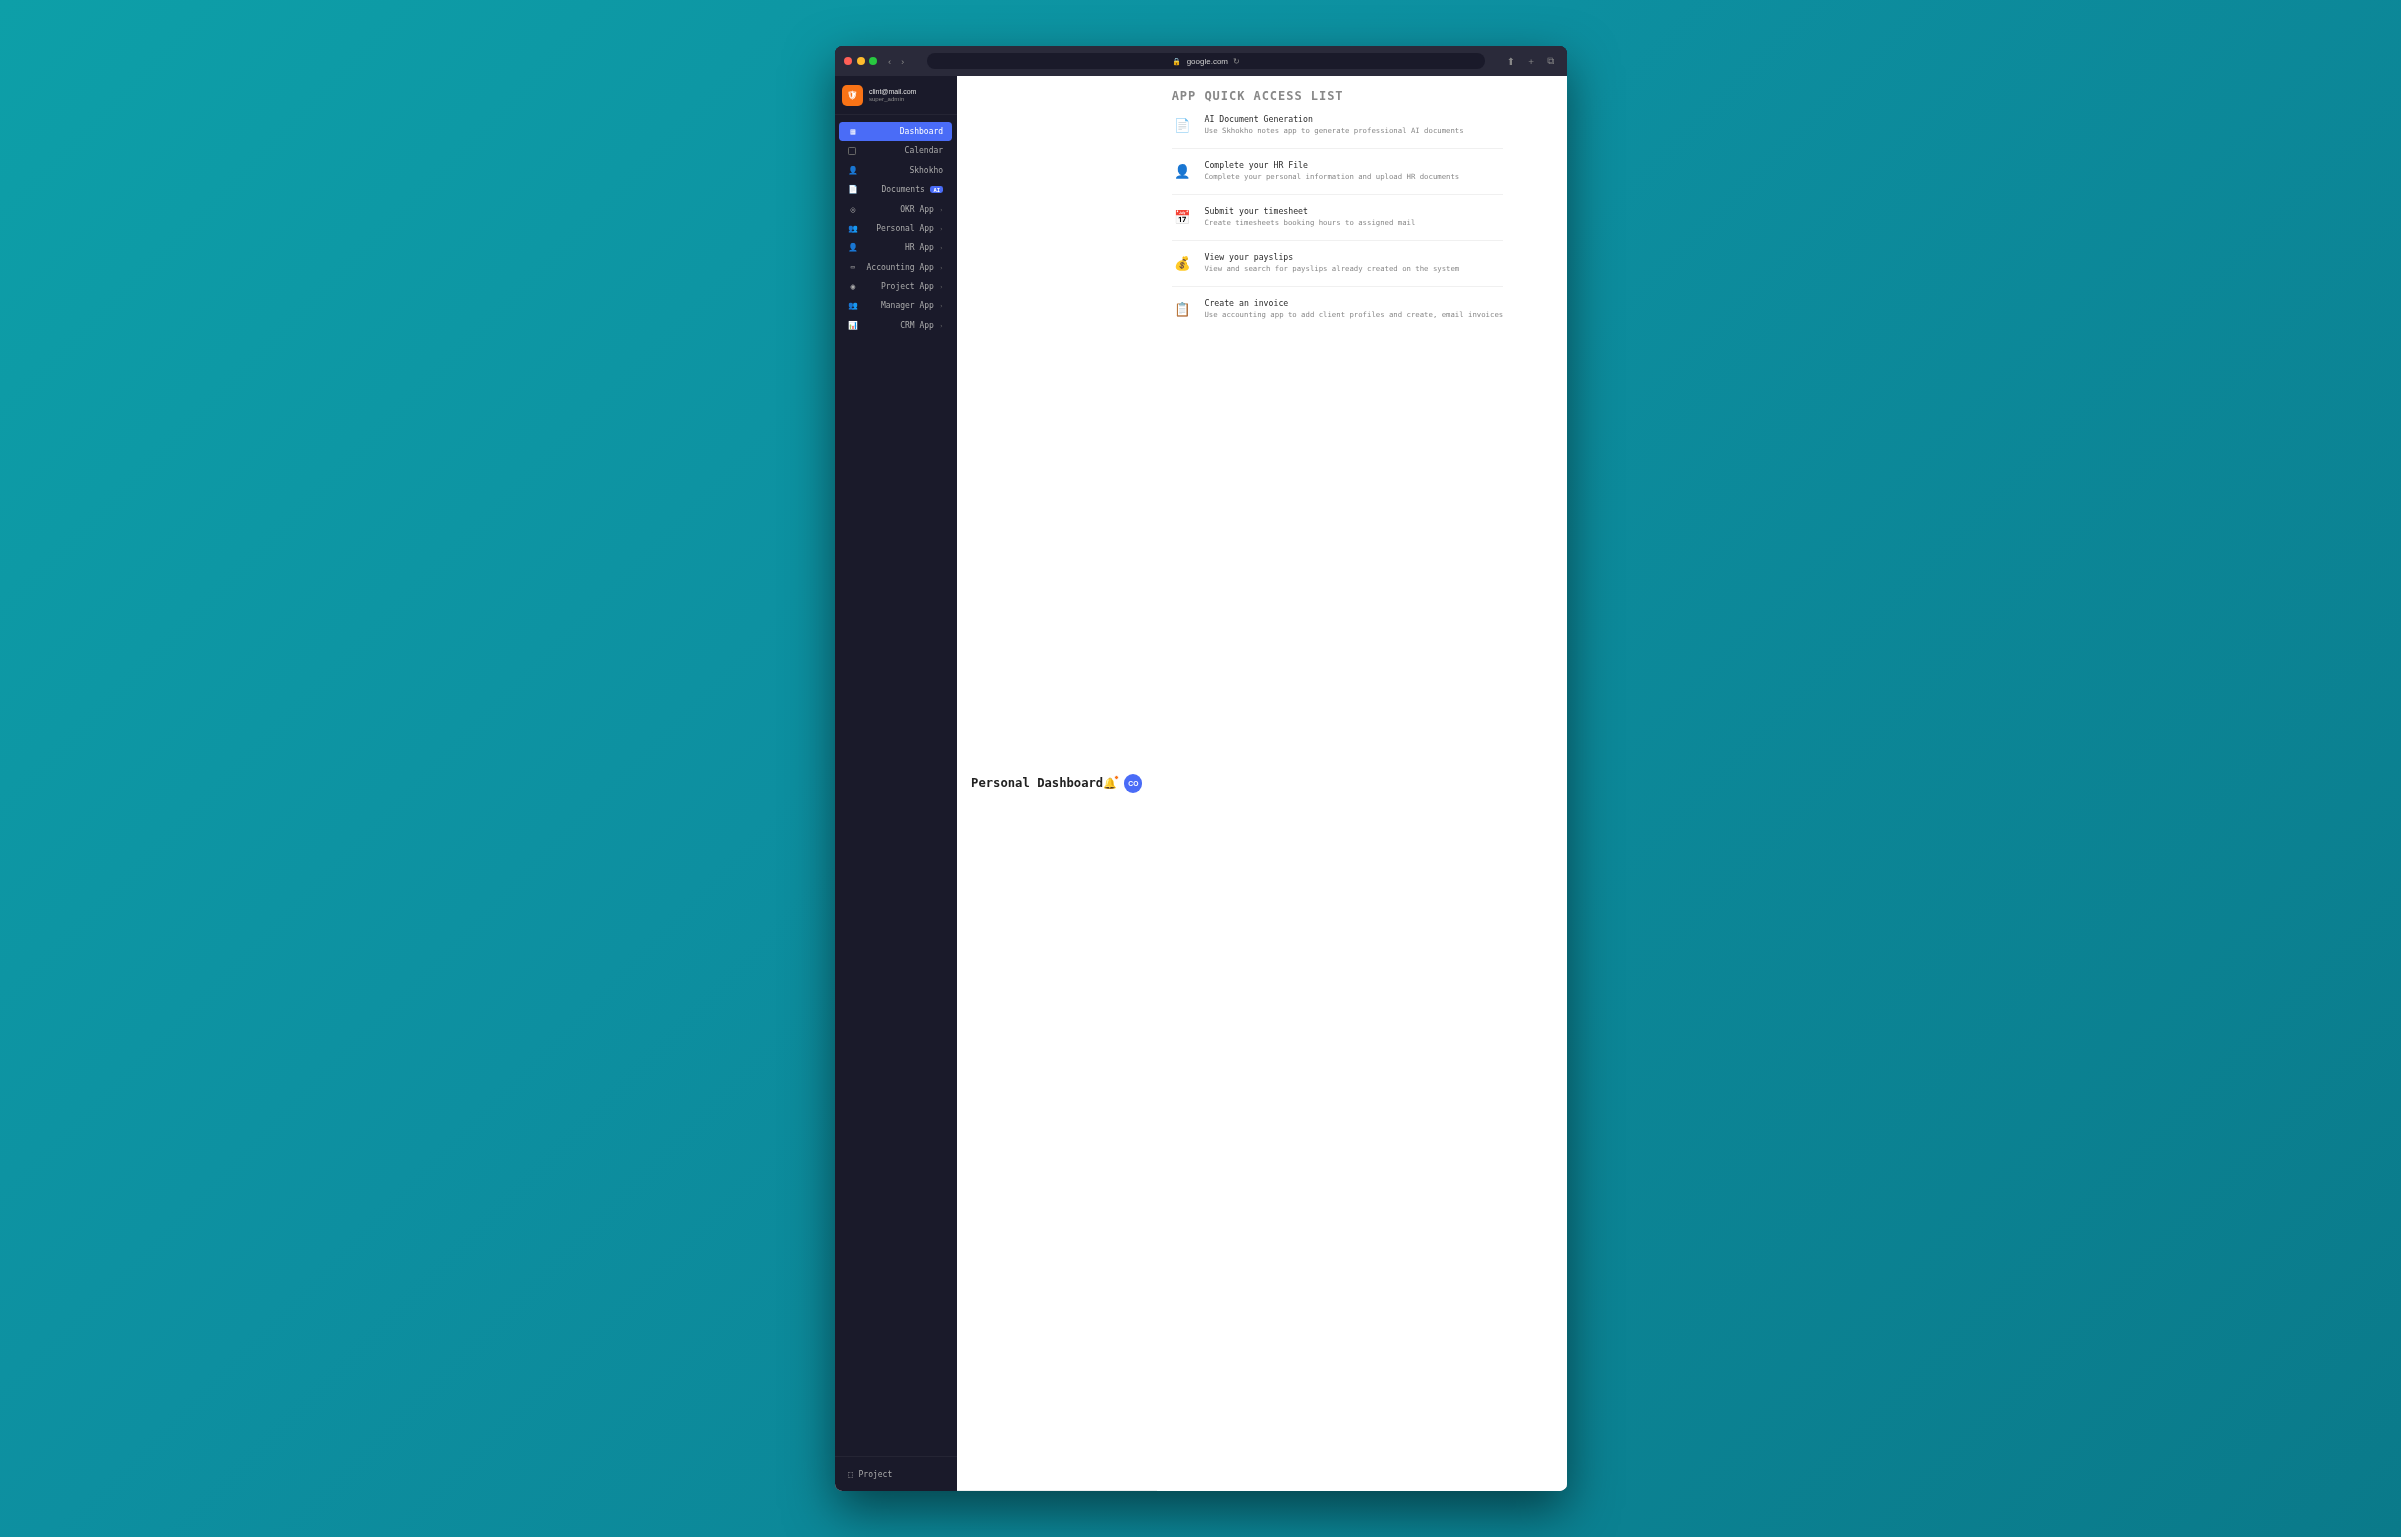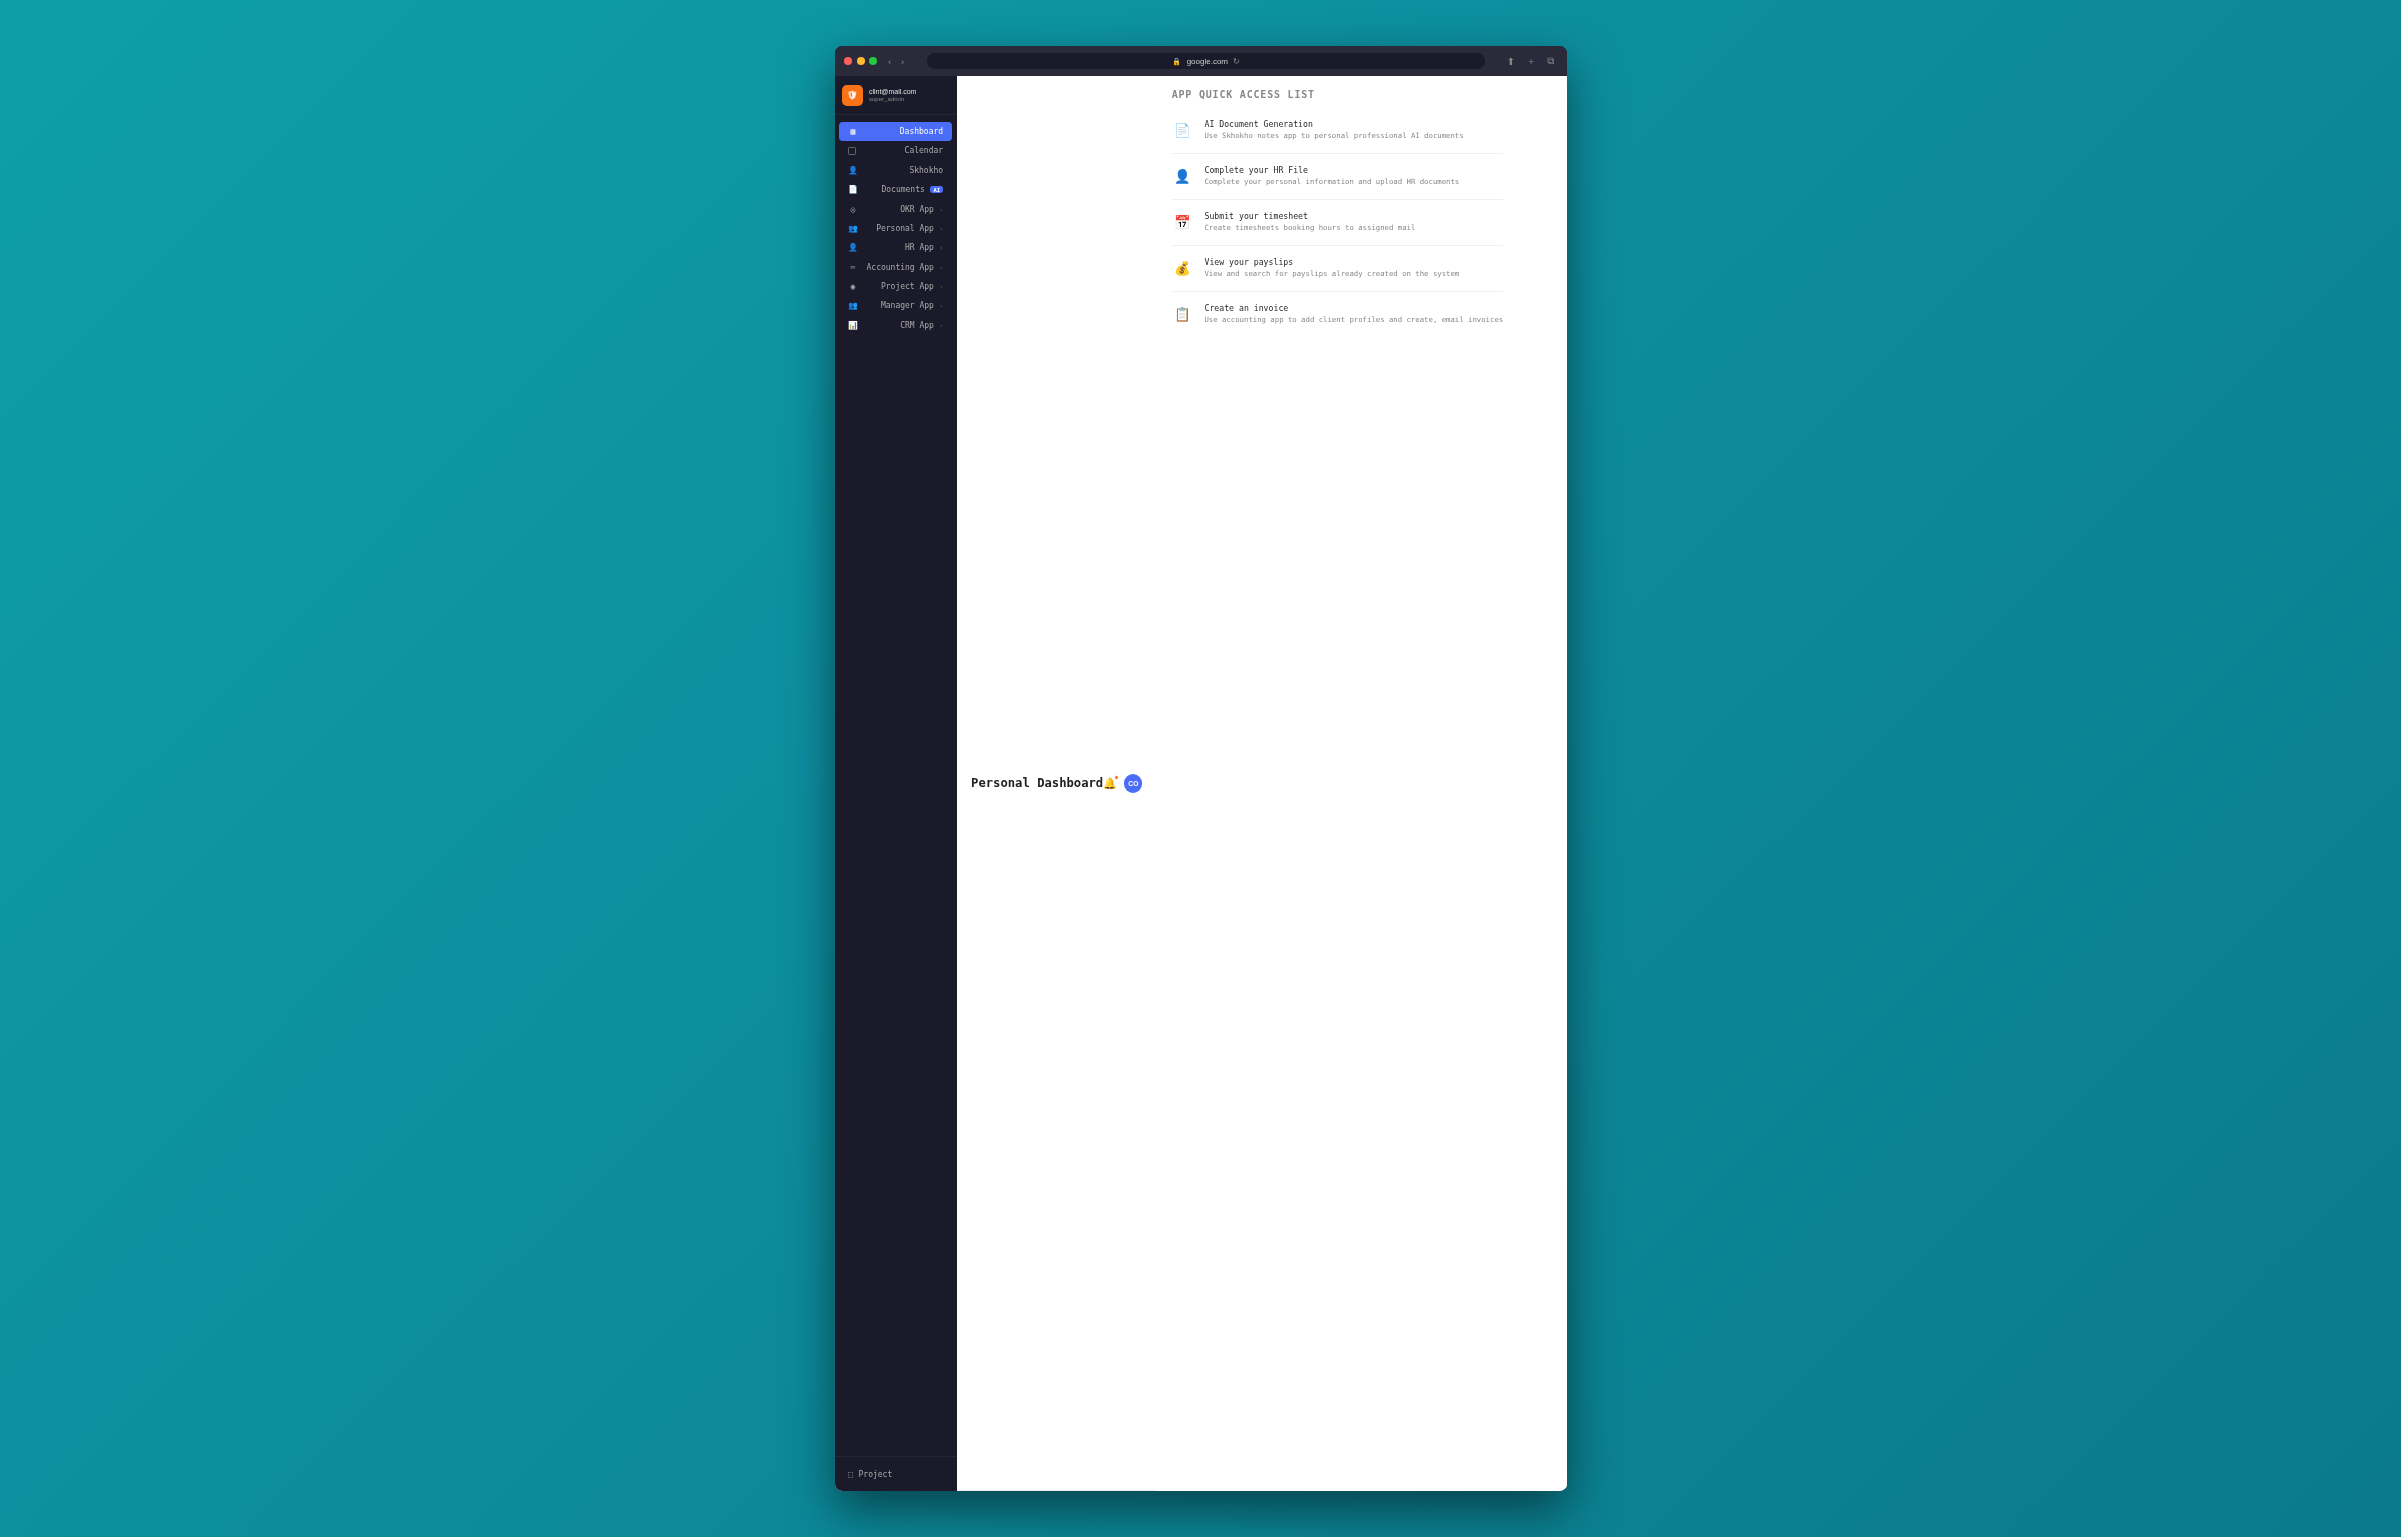--- a/index.html
+++ b/index.html
@@ -276,26 +276,26 @@
       font-weight: bold;
       cursor: pointer;
     }
 
     .page-body {
       padding: 12.2px 14.6px;
       overflow-y: auto;
     }
 
     .section-title {
-      font-size: 10px;
+      font-size: 12px;
       font-weight: 600;
       color: #888;
       letter-spacing: 0.08em;
       font-family: monospace;
-      margin-bottom: 8px;
+      margin-bottom: 0;
     }
 
     .quick-access-list {
       display: flex;
       flex-direction: column;
     }
 
     .access-item {
       display: flex;
       align-items: flex-start;
@@ -489,21 +489,21 @@
         <div class="section-title">APP QUICK ACCESS LIST</div>
 
         <div class="quick-access-list">
 
           <div class="access-item">
             <div class="item-icon-wrap">
               <span class="icon-doc">📄</span>
             </div>
             <div class="item-text">
               <div class="item-title">AI Document Generation</div>
-              <div class="item-desc">Use Skhokho notes app to personal professional AI documents</div>
+              <div class="item-desc">Use Skhokho notes app to generate professional AI documents</div>
             </div>
           </div>
 
           <div class="access-item">
             <div class="item-icon-wrap">
               <span class="icon-person">👤</span>
             </div>
             <div class="item-text">
               <div class="item-title">Complete your HR File</div>
               <div class="item-desc">Complete your personal information and upload HR documents</div>

